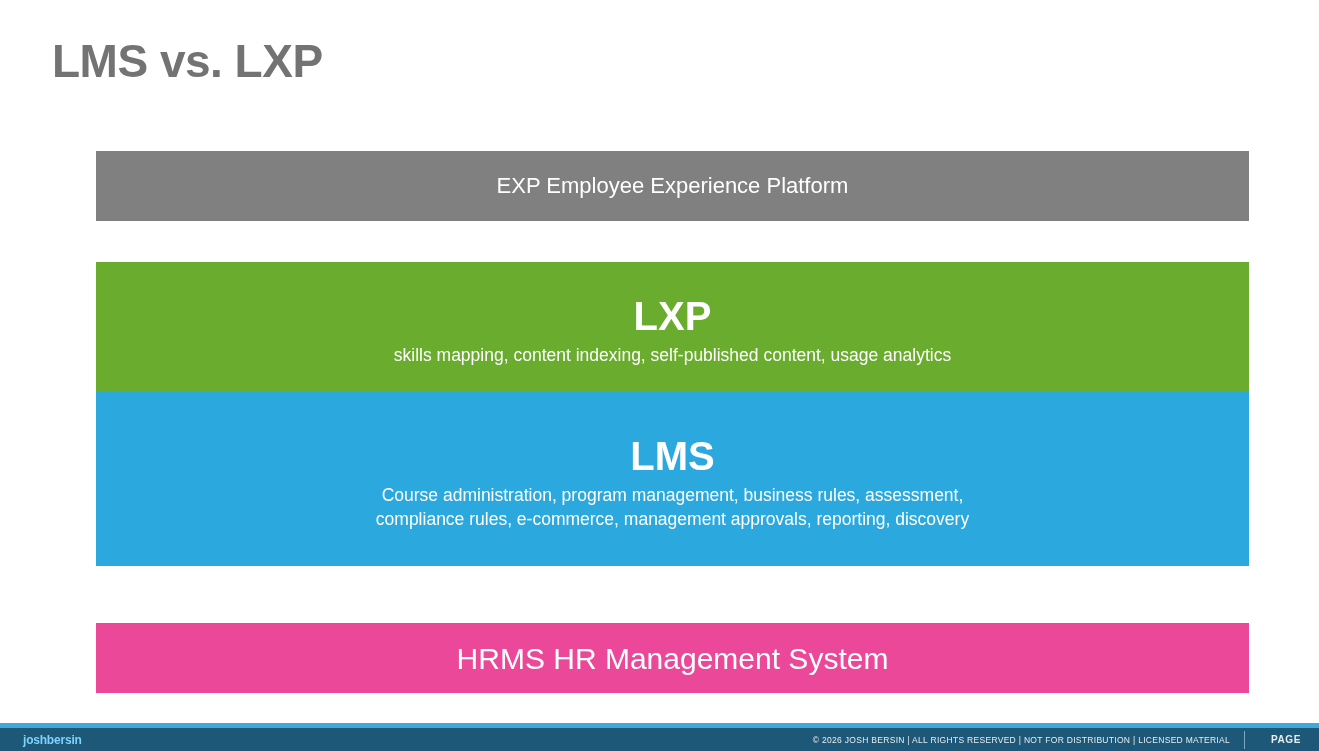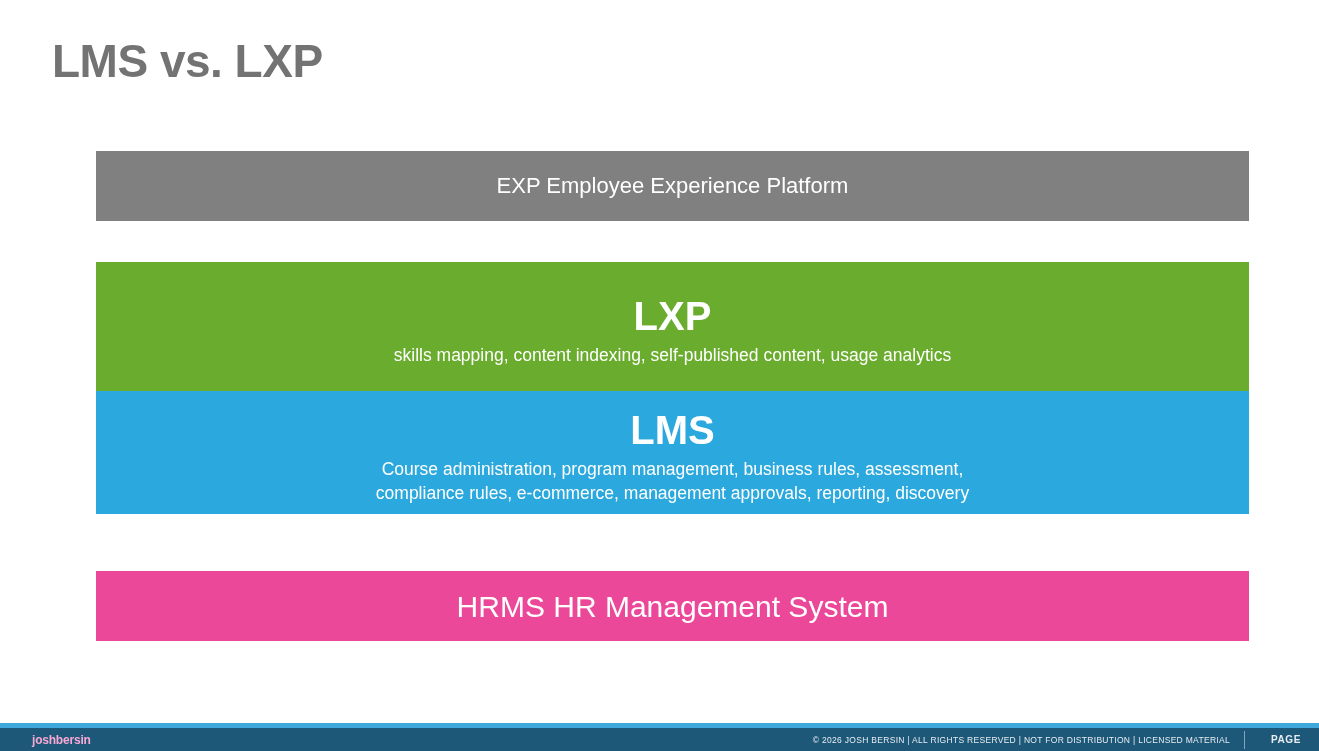--- a/index.html
+++ b/index.html
@@ -58,21 +58,21 @@
     font-weight: normal;
     line-height: 1.1;
   }
 
   .layer-lxp {
     height: 129px;
     background: #6aac2d;
     padding-top: 6px;
   }
   .layer-lms {
-    height: 123px;
+    height: 175px;
     background: #2ba8de;
     padding-top: 6px;
   }
 
   .layer-lxp .layer-title,
   .layer-lms .layer-title {
     font-size: 40px;
     font-weight: bold;
     line-height: 1.15;
     margin-bottom: 4px;
@@ -120,22 +120,22 @@
     position: absolute;
     left: 0;
     right: 0;
     top: 5px;
     bottom: 0;
     background: #1d5878;
     display: flex;
     align-items: center;
   }
   .footer-logo {
-    margin-left: 32px;
-    color: #f9a8d4;
+    margin-left: 23px;
+    color: #7dd3fc;
     font-size: 12px;
     font-weight: bold;
     letter-spacing: -0.2px;
   }
   .footer-right {
     margin-left: auto;
     display: flex;
     align-items: center;
     height: 100%;
   }

